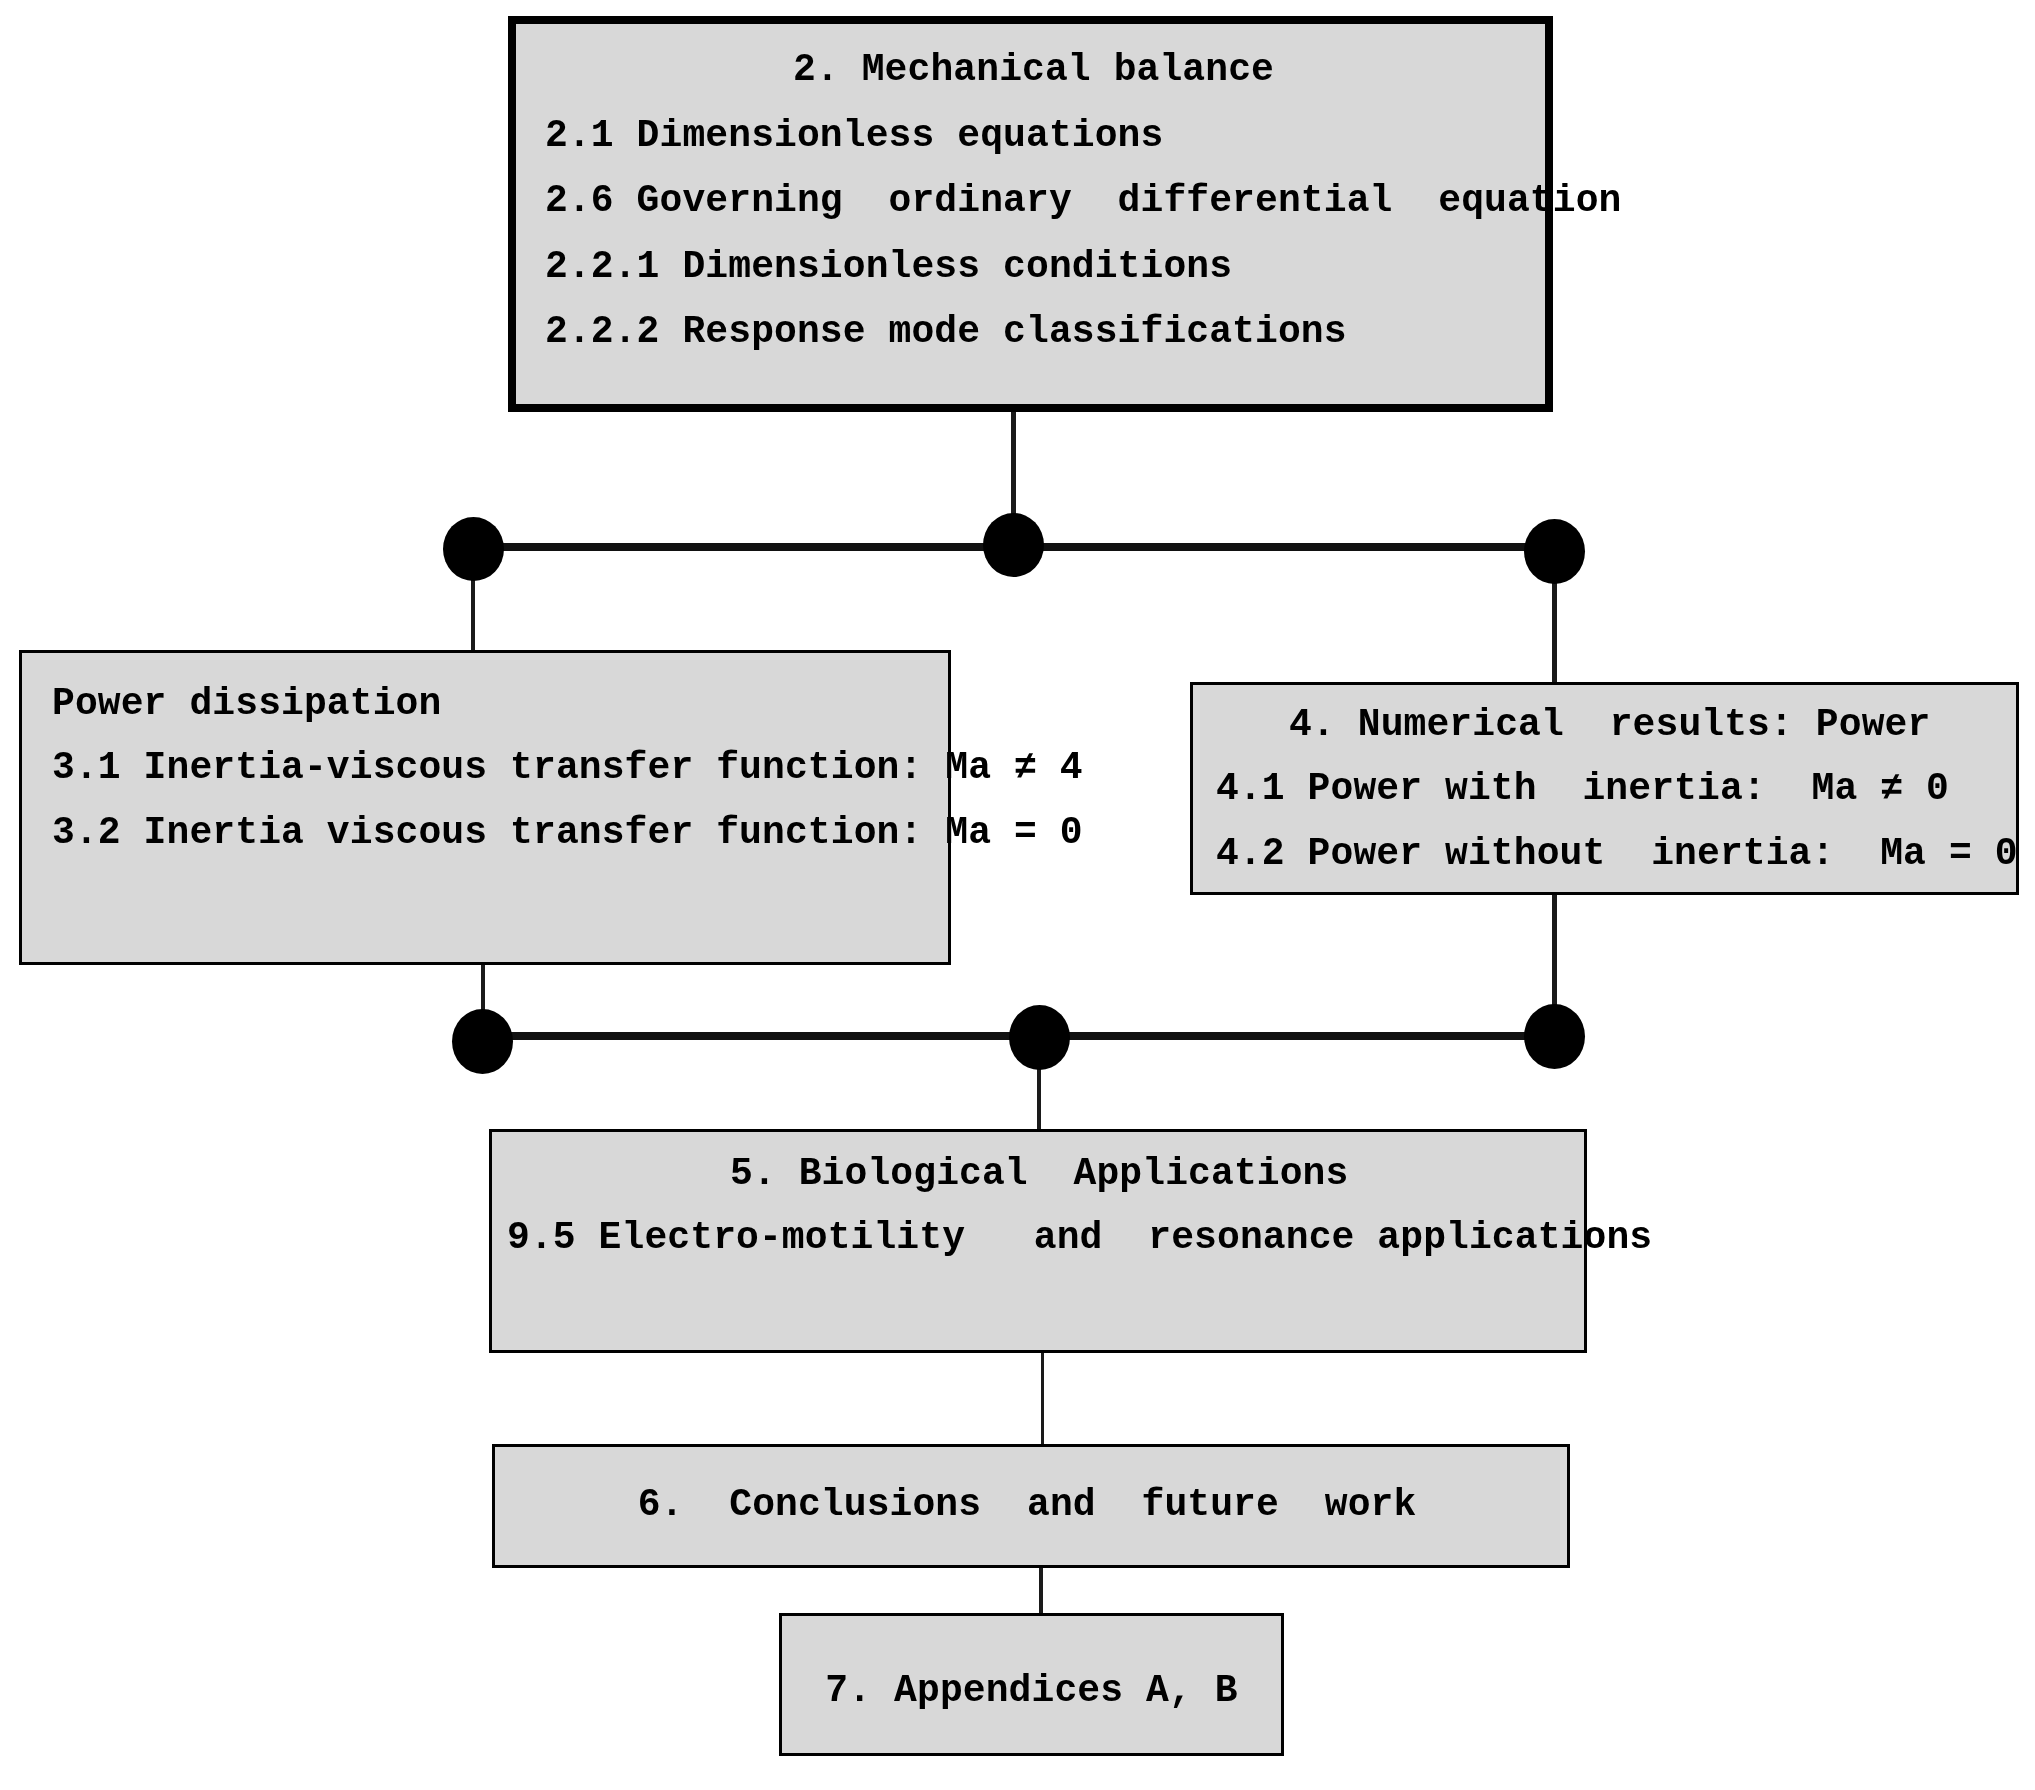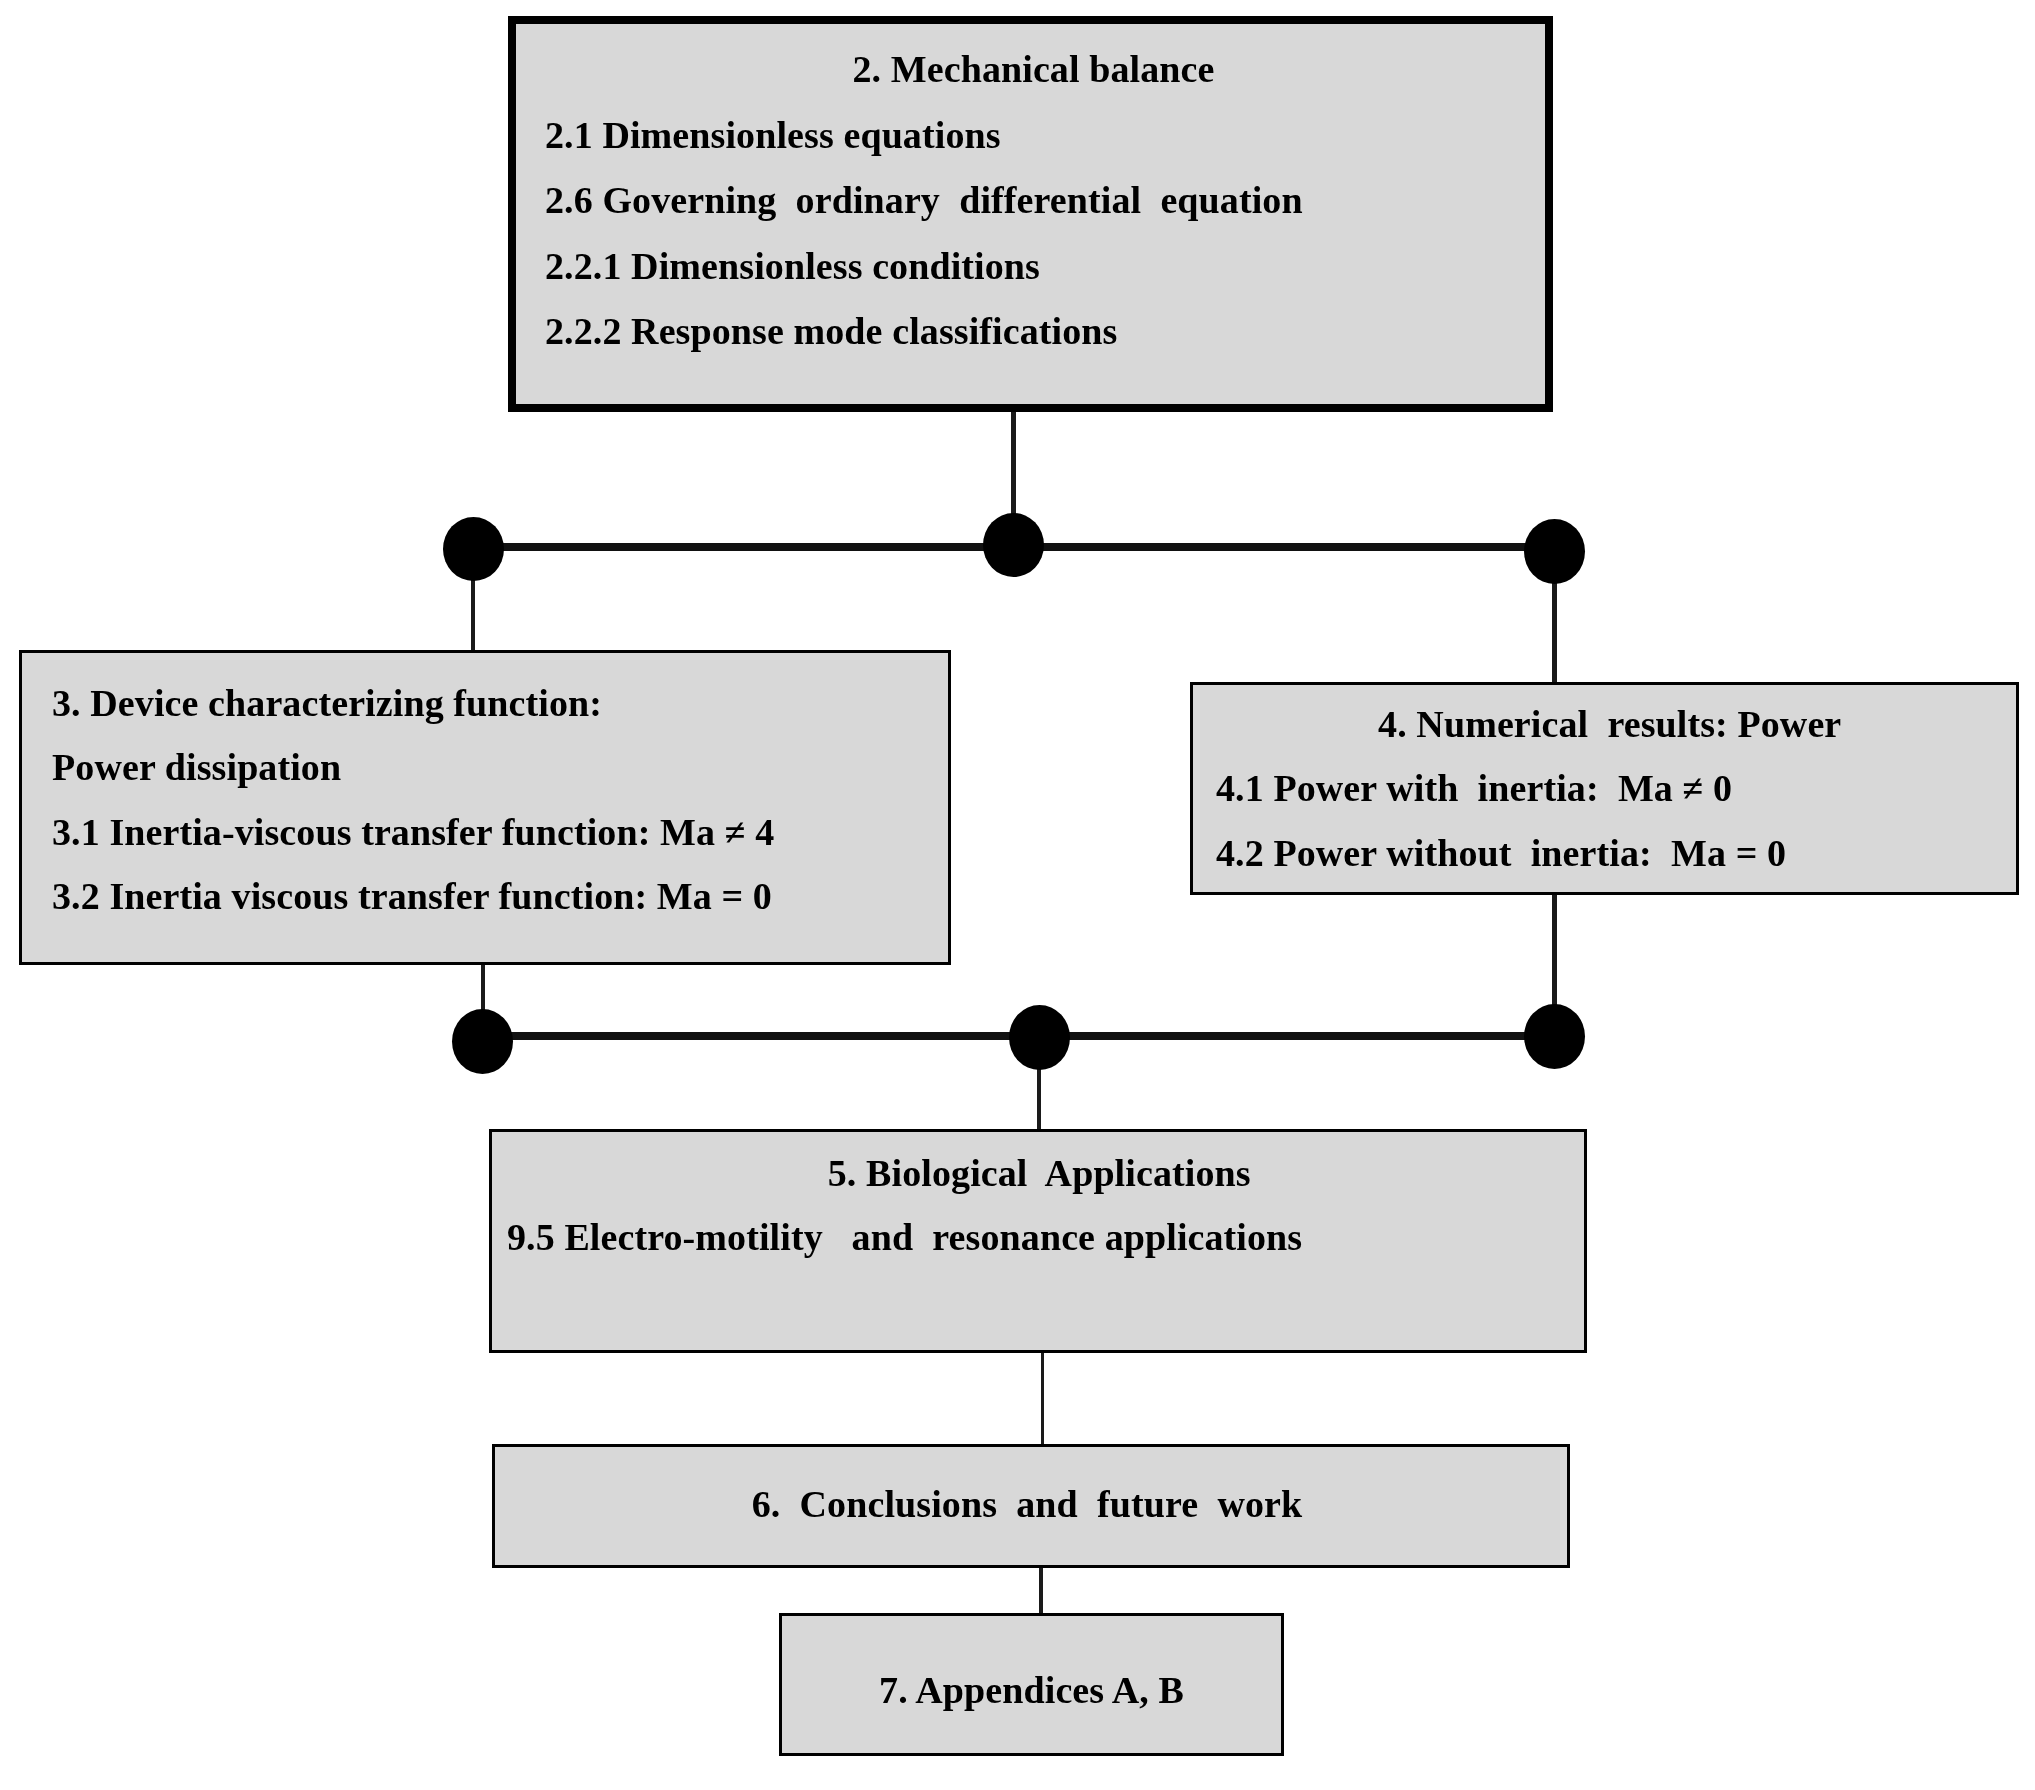--- a/index.html
+++ b/index.html
@@ -7,21 +7,21 @@
     margin: 0;
     padding: 0;
     background: #ffffff;
   }
   #canvas {
     position: relative;
     width: 2035px;
     height: 1790px;
     background: #ffffff;
     overflow: hidden;
-    font-family: Liberation Serif, serif;
+    font-family: Liberation Mono, monospace;
   }
 
   
   .conn-v {
     position: absolute;
     background: #1a1a1a;
     z-index: 1;
   }
   .conn-h {
     position: absolute;
@@ -127,21 +127,20 @@
   <div class="dot" style="left:443px; top:517px; width:61px; height:64px;"></div>
   <div class="dot" style="left:983px; top:513px; width:61px; height:64px;"></div>
   <div class="dot" style="left:1524px; top:519px; width:61px; height:65px;"></div>
 
   <div class="conn-v" style="left:471px; top:576px; width:4px; height:76px;"></div>
 
   <div class="conn-v" style="left:1552px; top:580px; width:4.6px; height:104px;"></div>
 
   <div class="box" id="box-device-function">
     <div class="box-inner">
-      <span class="line left">3. Device characterizing function:</span>
       <span class="line left">Power dissipation</span>
       <span class="line left">3.1 Inertia-viscous transfer function: Ma ≠ 4</span>
       <span class="line left">3.2 Inertia viscous transfer function: Ma = 0</span>
     </div>
   </div>
 
   <div class="box" id="box-numerical-results">
     <div class="box-inner">
       <span class="line center">4. Numerical  results: Power</span>
       <span class="line left">4.1 Power with  inertia:  Ma ≠ 0</span>

